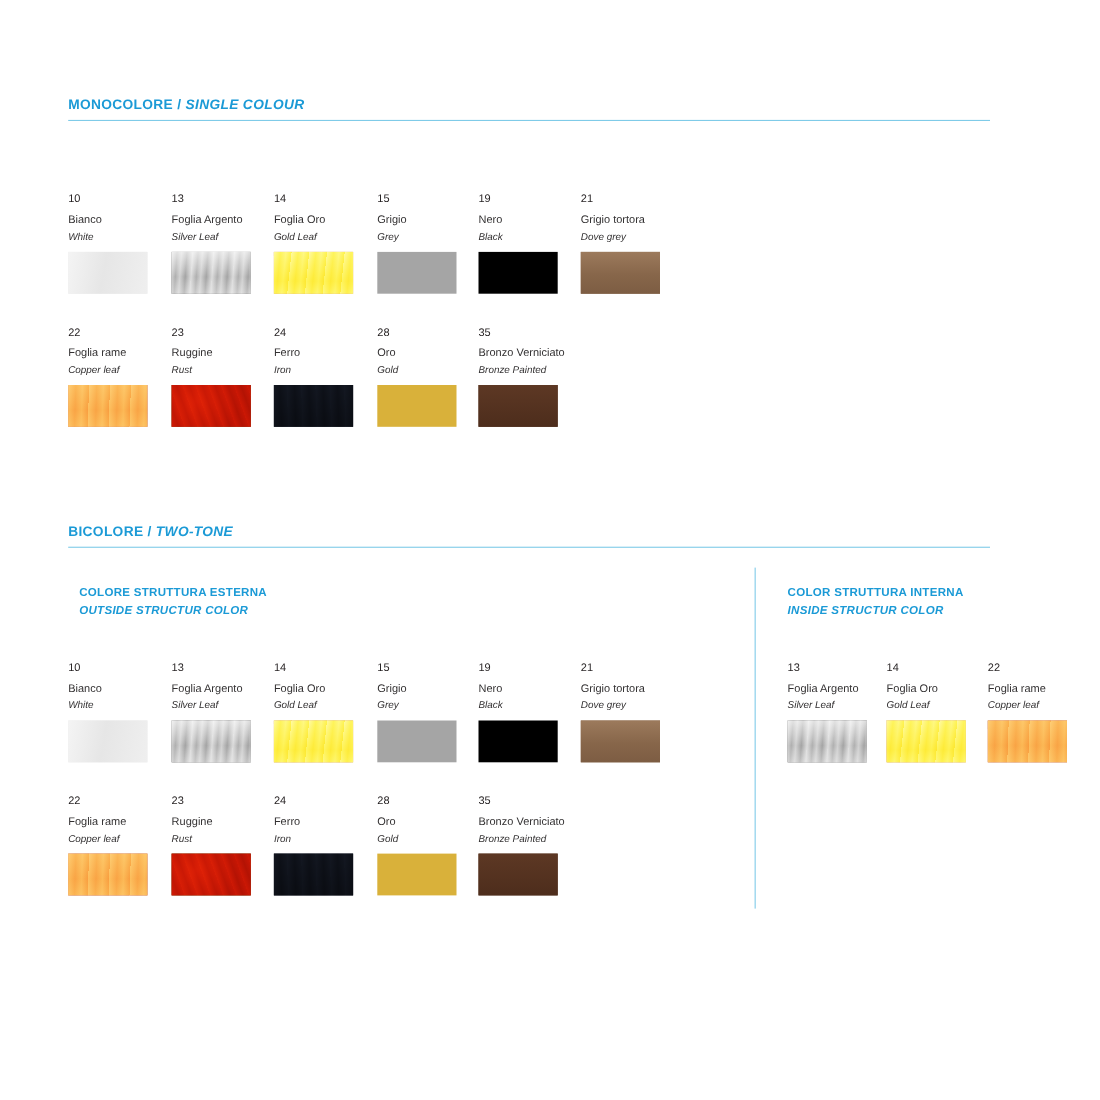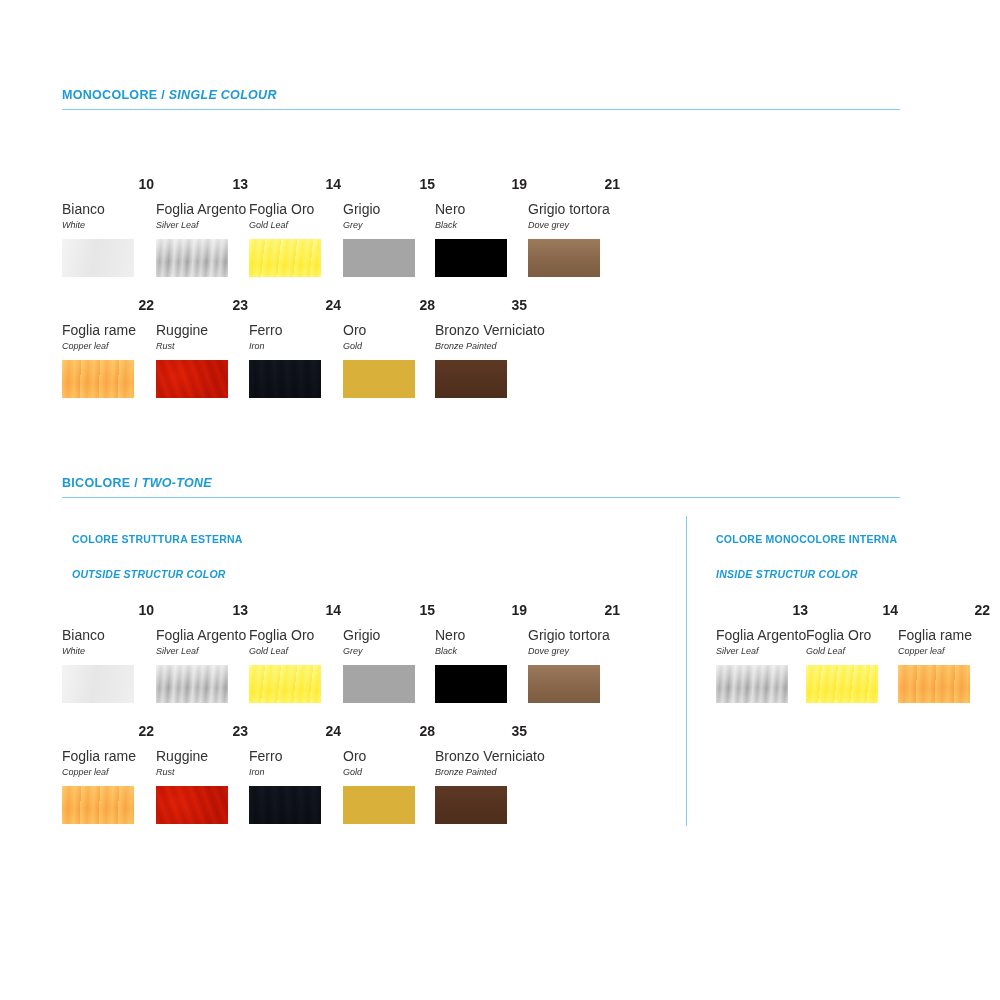--- a/index.html
+++ b/index.html
@@ -49,41 +49,39 @@
     position: absolute;
     font-size: 10.5px;
     font-weight: bold;
     color: #1b9ad6;
     letter-spacing: 0.25px;
     line-height: 1.55;
     white-space: nowrap;
   }
   .sub-head .l2 {
     font-style: italic;
-    margin-top: 19px;
   }
 
   
   .grid {
     position: absolute;
   }
   .swatch {
     position: absolute;
     width: 92px;
   }
   .swatch .code {
-    font-size: 14px;
-    font-weight: bold;
+    font-size: 10px;
+    font-weight: normal;
     color: #231f20;
     line-height: 1.2;
     margin-bottom: 6px;
-    text-align: right;
   }
   .swatch .name-it {
-    font-size: 14px;
+    font-size: 10px;
     color: #333132;
     line-height: 1.45;
     white-space: nowrap;
   }
   .swatch .name-en {
     font-size: 9px;
     font-style: italic;
     color: #333132;
     line-height: 1.45;
     white-space: nowrap;
@@ -285,21 +283,21 @@
     <div class="swatch" style="left:435px; top:723px;">
       <div class="code">35</div>
       <div class="name-it">Bronzo Verniciato</div>
       <div class="name-en">Bronze Painted</div>
       <div class="chip" style="background:#53311f; background-image:linear-gradient(180deg,#5d3824 0%,#4d2d1c 100%);"></div>
     </div>
 
   </div>
 
   <div class="sub-head" style="left:716px; top:531px;">
-    <div>COLORE MONOCOLORE INTERNA</div>
+    <div>COLOR STRUTTURA INTERNA</div>
     <div class="l2">INSIDE STRUCTUR COLOR</div>
   </div>
 
   <div class="grid">
 
     <div class="swatch" style="left:716px; top:602px;">
       <div class="code">13</div>
       <div class="name-it">Foglia Argento</div>
       <div class="name-en">Silver Leaf</div>
       <div class="chip" style="background:#9a9a9a; background-image:repeating-linear-gradient(94deg,#cfcfcf 0px,#8e8e8e 5px,#bdbdbd 9px,#7d7d7d 14px,#c8c8c8 19px),linear-gradient(180deg,#d6d6d6 0%,#8d8d8d 60%,#b4b4b4 100%); background-blend-mode:overlay;"></div>

